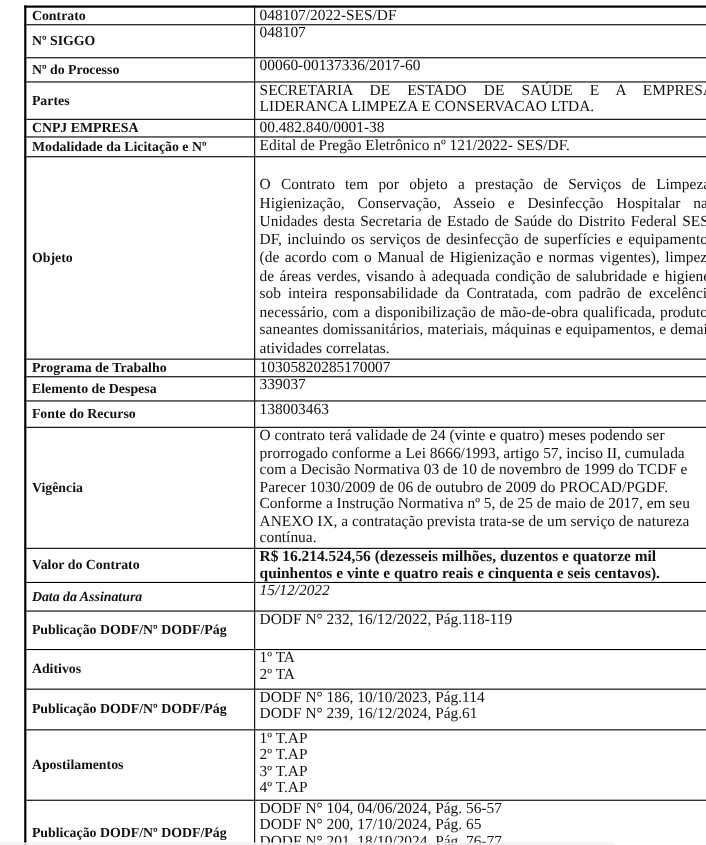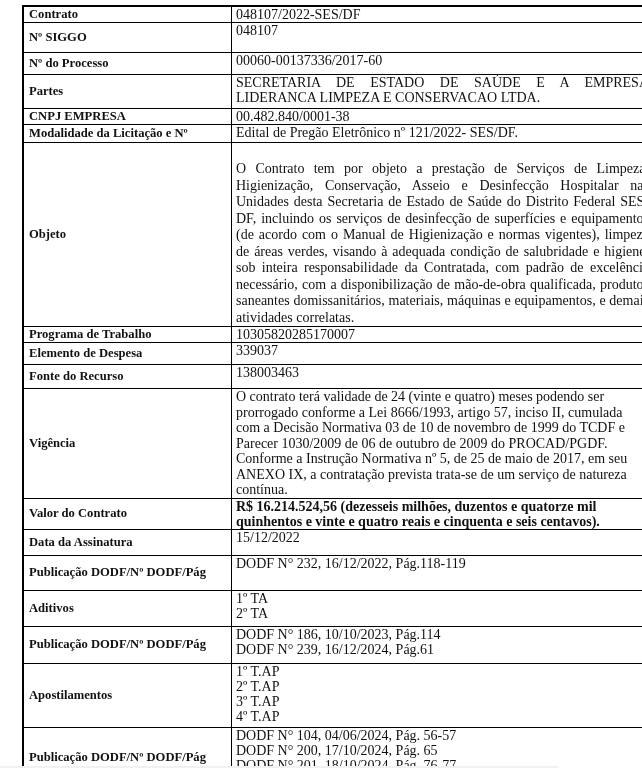--- a/index.html
+++ b/index.html
@@ -18,21 +18,21 @@
     .r-cnpj td { height: 13px; }
     .r-modal td { height: 17px; }
     .r-objeto td { height: 140px; }
     .r-objeto td.value { padding-top: 18px; }
     .r-programa td { height: 13px; }
     .r-elemento td { height: 21px; }
     .r-fonte td { height: 23px; }
     .r-nota td { height: 19px; }
     .r-vigencia td { height: 93px; }
     .r-valor td { height: 30px; font-weight: bold; }
-    .r-data td { height: 25px; }
+    .r-data td { height: 25px; font-style: italic; }
     .r-pub1 td { height: 34px; }
     .r-aditivos td { height: 35px; }
     .r-pub2 td { height: 36px; }
     .r-apost td { height: 63px; }
     .r-pub3 td { height: 60px; }
   </style>
 </head>
 <body>
 
 <table class="contract">

